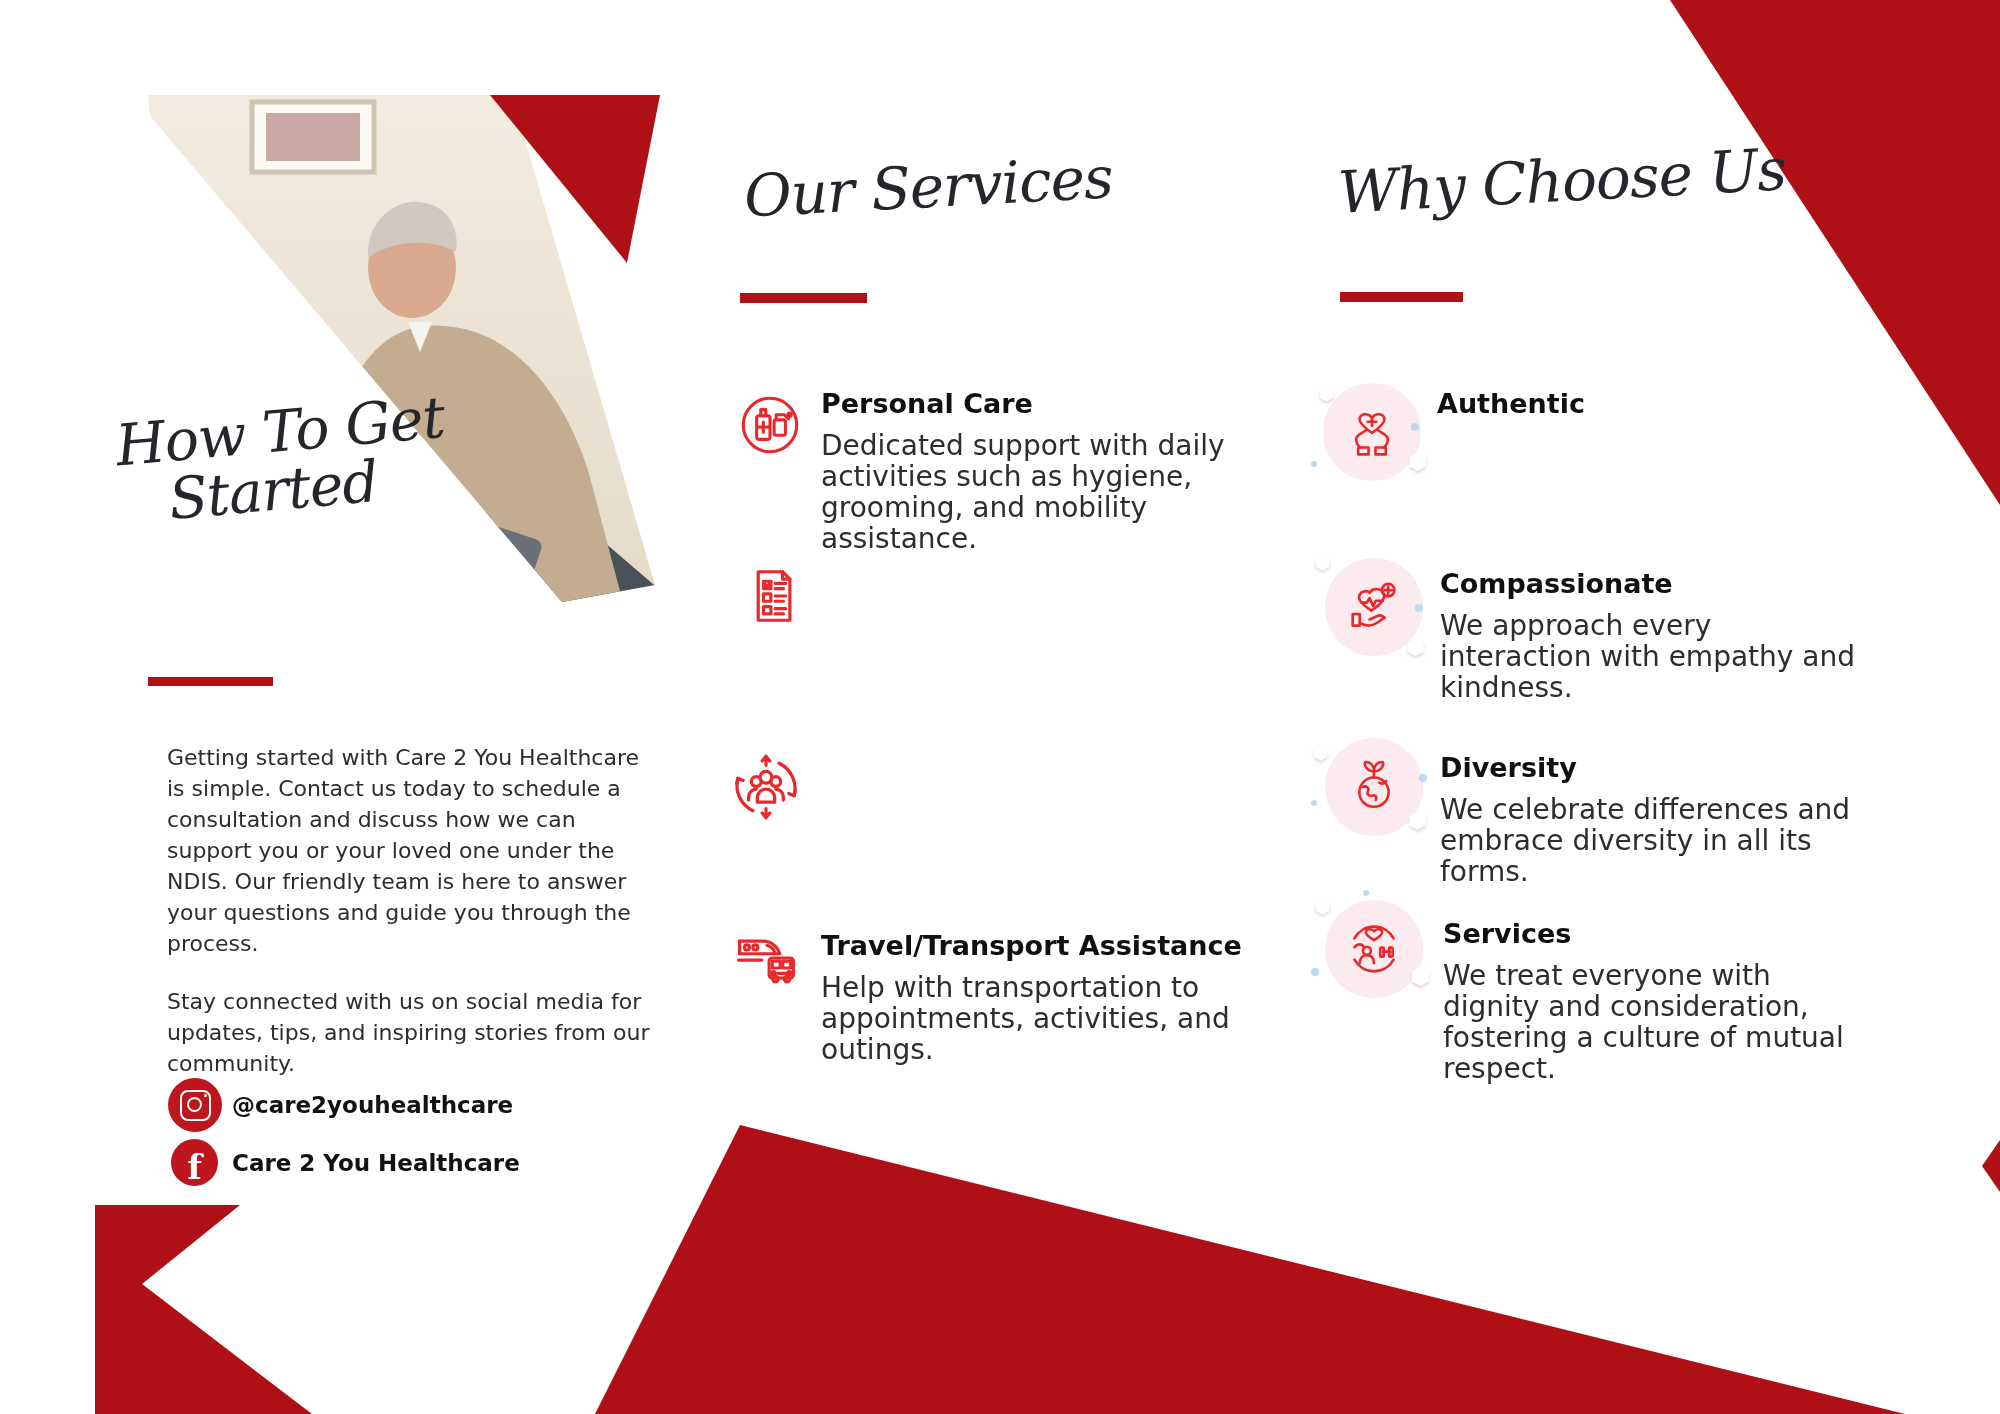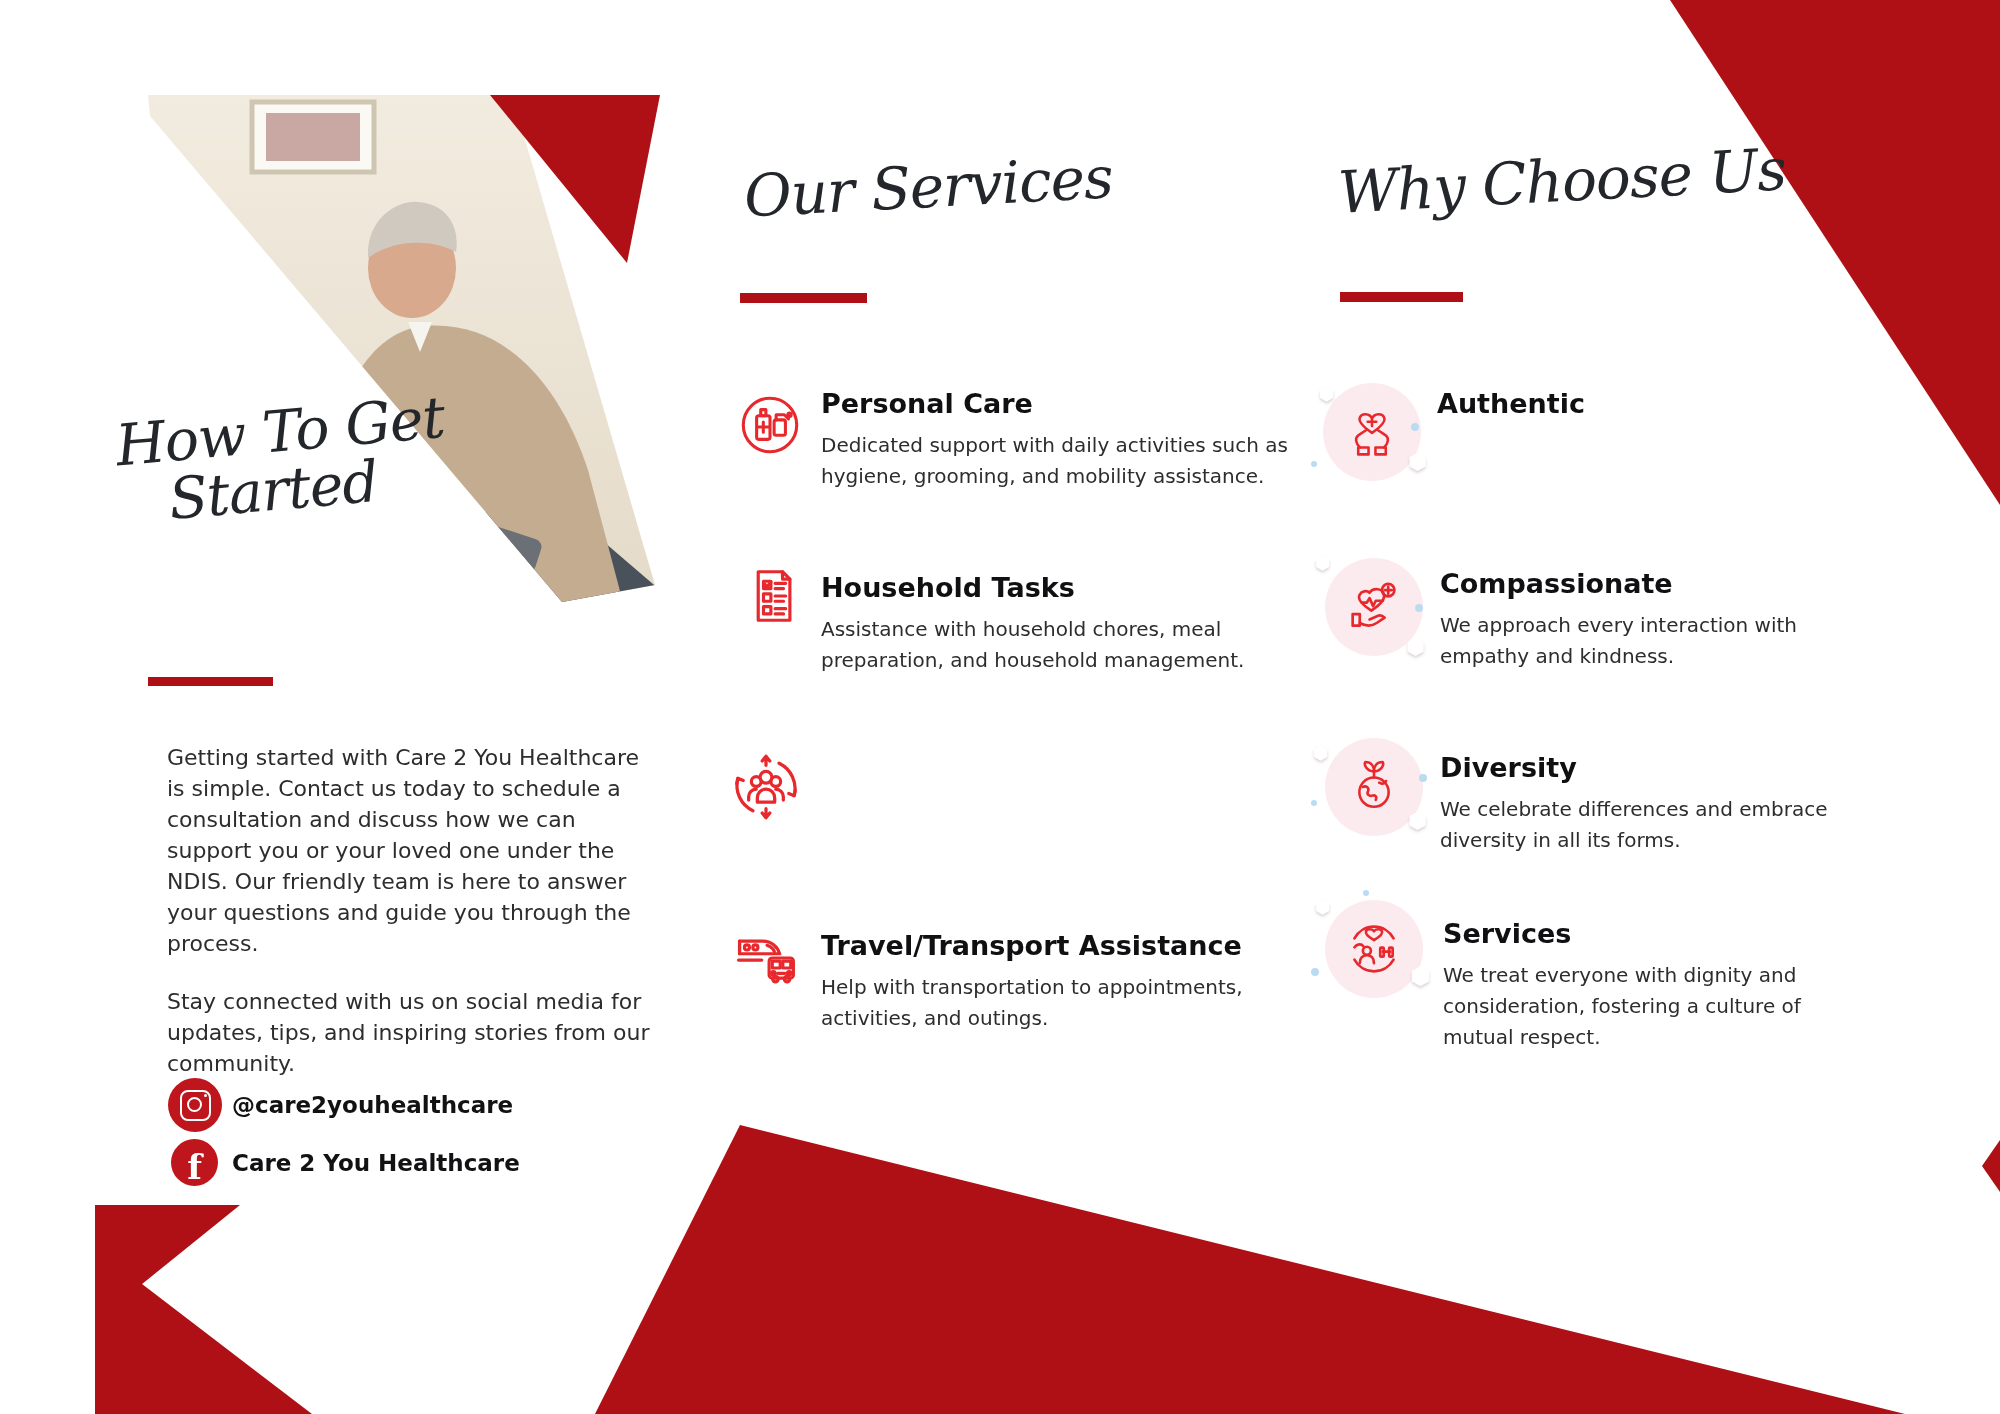--- a/index.html
+++ b/index.html
@@ -43,21 +43,21 @@
   .ig-label{top:1092px;}
   .fb-label{top:1150px;text-align:center;}
   .ig-glyph{width:27px;height:27px;border:2.5px solid #fff;border-radius:8px;position:relative;}
   .ig-glyph .lens{position:absolute;left:5px;top:5px;width:11px;height:11px;border:2.5px solid #fff;border-radius:50%;}
   .ig-glyph .flash{position:absolute;right:2px;top:2px;width:3px;height:3px;background:#fff;border-radius:50%;}
   .fb-glyph{color:#fff;font-family:"DejaVu Serif",serif;font-weight:bold;font-size:34px;line-height:1;margin-top:9px;}
   
   .svc-icon{position:absolute;color:var(--icon-red);}
   .svc-text{position:absolute;width:480px;}
   .item-title{font-size:27px;font-weight:bold;color:var(--title-dark);line-height:32px;}
-  .item-desc{font-size:20px;line-height:31px;color:var(--body-text);margin-top:10px;}
+  .item-desc{font-size:28px;line-height:31px;color:var(--body-text);margin-top:10px;}
   
   .why-circle{position:absolute;width:98px;height:98px;border-radius:50%;background:var(--pink-circle);color:var(--icon-red);display:flex;align-items:center;justify-content:center;}
   .why-text{position:absolute;width:420px;}
   .hex{position:absolute;color:#fff;text-shadow:0 2px 3px rgba(120,80,80,.25);font-size:18px;line-height:1;}
   .dot{position:absolute;border-radius:50%;}
   .dot-blue{background:#B9DCF2;width:8px;height:8px;}
   .decor{pointer-events:none;}
 </style>
 </head>
 <body>
@@ -142,24 +142,20 @@
     <svg width="76" height="76" viewBox="0 0 72 72" fill="none" stroke="currentColor" stroke-width="3" stroke-linecap="round" stroke-linejoin="round">
       <path d="M22 13h23l7 7v39H22z"></path>
       <path d="M45 13v7h7"></path>
       <rect x="27" y="22" width="7" height="7"></rect>
         <path d="M28.5 25l2 2.5 3.5-5"></path>
       <rect x="27" y="34" width="7" height="7"></rect>
       <rect x="27" y="46" width="7" height="7"></rect>
       <path d="M38 24h10M38 29h8M38 36h10M38 41h8M38 48h10M38 53h8"></path>
     </svg>
   </div>
-  <div class="svc-text" style="left:821px;top:572px;">
-    <div class="item-title">Household Tasks</div>
-    <div class="item-desc">Assistance with household chores, meal preparation, and household management.</div>
-  </div>
 
   <div class="svc-icon" style="left:727px;top:748px;">
     <svg width="78" height="78" viewBox="0 0 72 72" fill="none" stroke="currentColor" stroke-width="3" stroke-linecap="round" stroke-linejoin="round">
       <path d="M48 14a26 26 0 0 1 14 30"></path>
         <path d="M62 44l-5-2M62 44l1-5"></path>
       <path d="M24 58a26 26 0 0 1-14-30"></path>
         <path d="M10 28l5 2M10 28l-1 5"></path>
       <path d="M36 8v8M32.5 12l3.5-4.5L39.5 12"></path>
       <path d="M36 64v-8M32.5 60l3.5 4.5L39.5 60"></path>
       <circle cx="27" cy="31" r="4.5"></circle>

